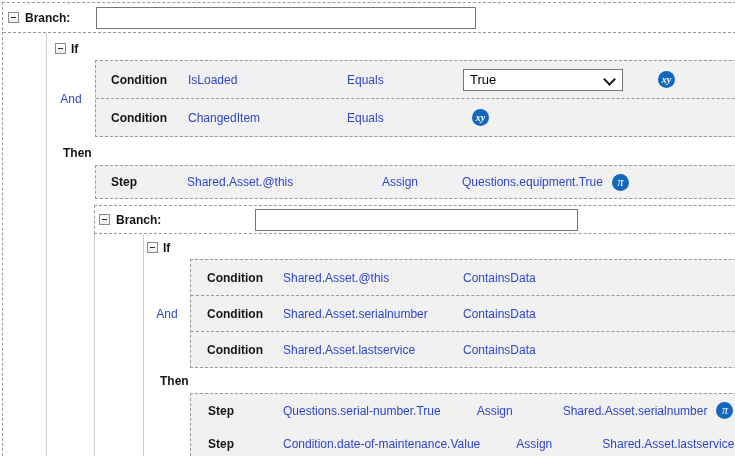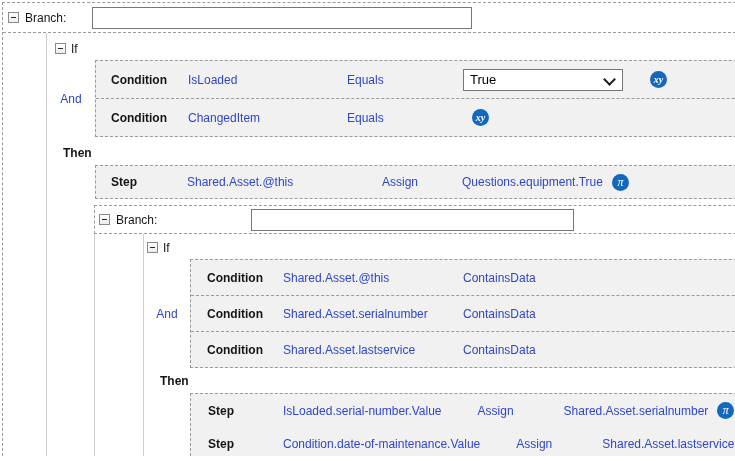--- a/index.html
+++ b/index.html
@@ -1,21 +1,21 @@
 <!DOCTYPE html>
 <html><head>
 <meta charset="utf-8">
 <style>
   html,body{margin:0;padding:0}
   body{
     width:735px;height:456px;overflow:hidden;background:#fff;
     font-family:"Liberation Sans",sans-serif;font-size:12px;color:#151515;
   }
   a{color:#2e46cc;cursor:pointer}
-  .bold{font-weight:400}
+  .bold{font-weight:700}
 
   
   .exp{
     display:inline-flex;align-items:center;justify-content:center;
     width:11px;height:11px;flex:none;box-sizing:border-box;
     border:1px solid #8a8a8a;background:linear-gradient(#ffffff,#ececec);cursor:pointer;
   }
   .exp::after{content:"";width:5px;height:1px;background:#2b2b2b}
 
   
@@ -46,21 +46,21 @@
   .rows-box .row + .row{border-top:1px dashed #9a9a9a}
   .row{display:flex;align-items:center}
 
   
   .cond-row{height:37px}
   .cell-label{box-sizing:border-box;width:92px;padding-left:15px;font-weight:700;flex:none}
   .cond-row .cell-operand{width:159px;flex:none}
   .cond-row .cell-op{width:116px;flex:none}
 
   .select-wrap{position:relative;width:160px;height:22px;flex:none;box-sizing:border-box;
-    border:1px solid #767676;background:#fff;margin-right:18px}
+    border:1px solid #767676;background:#fff;margin-right:26px}
   .select-wrap select{
     -webkit-appearance:none;appearance:none;width:100%;height:100%;border:none;background:transparent;
     font:13px "Liberation Sans",sans-serif;padding:0 24px 0 6px;color:#000;
   }
   .chev{position:absolute;right:8px;top:5px;width:7px;height:7px;pointer-events:none;
     border-right:2px solid #1b1b1b;border-bottom:2px solid #1b1b1b;transform:rotate(45deg)}
 
   .badge{
     display:inline-flex;align-items:center;justify-content:center;flex:none;
     width:17px;height:17px;border-radius:50%;background:#1168bd;color:#fff;
@@ -200,21 +200,21 @@
 
               </div>
             </div>
 
             <div class="then-row">Then</div>
 
             <div class="steps2-box">
 
               <div class="row s2-row">
                 <span class="s2-label">Step</span>
-                <a class="s2-src">IsLoaded.serial-number.Value</a>
+                <a class="s2-src">Questions.serial-number.True</a>
                 <a class="s2-op">Assign</a>
                 <a>Shared.Asset.serialnumber</a>
                 <span class="badge pi">π</span>
               </div>
 
               <div class="row s2-row">
                 <span class="s2-label">Step</span>
                 <a class="s2-src">Condition.date-of-maintenance.Value</a>
                 <a class="s2-op">Assign</a>
                 <a>Shared.Asset.lastservice</a>

